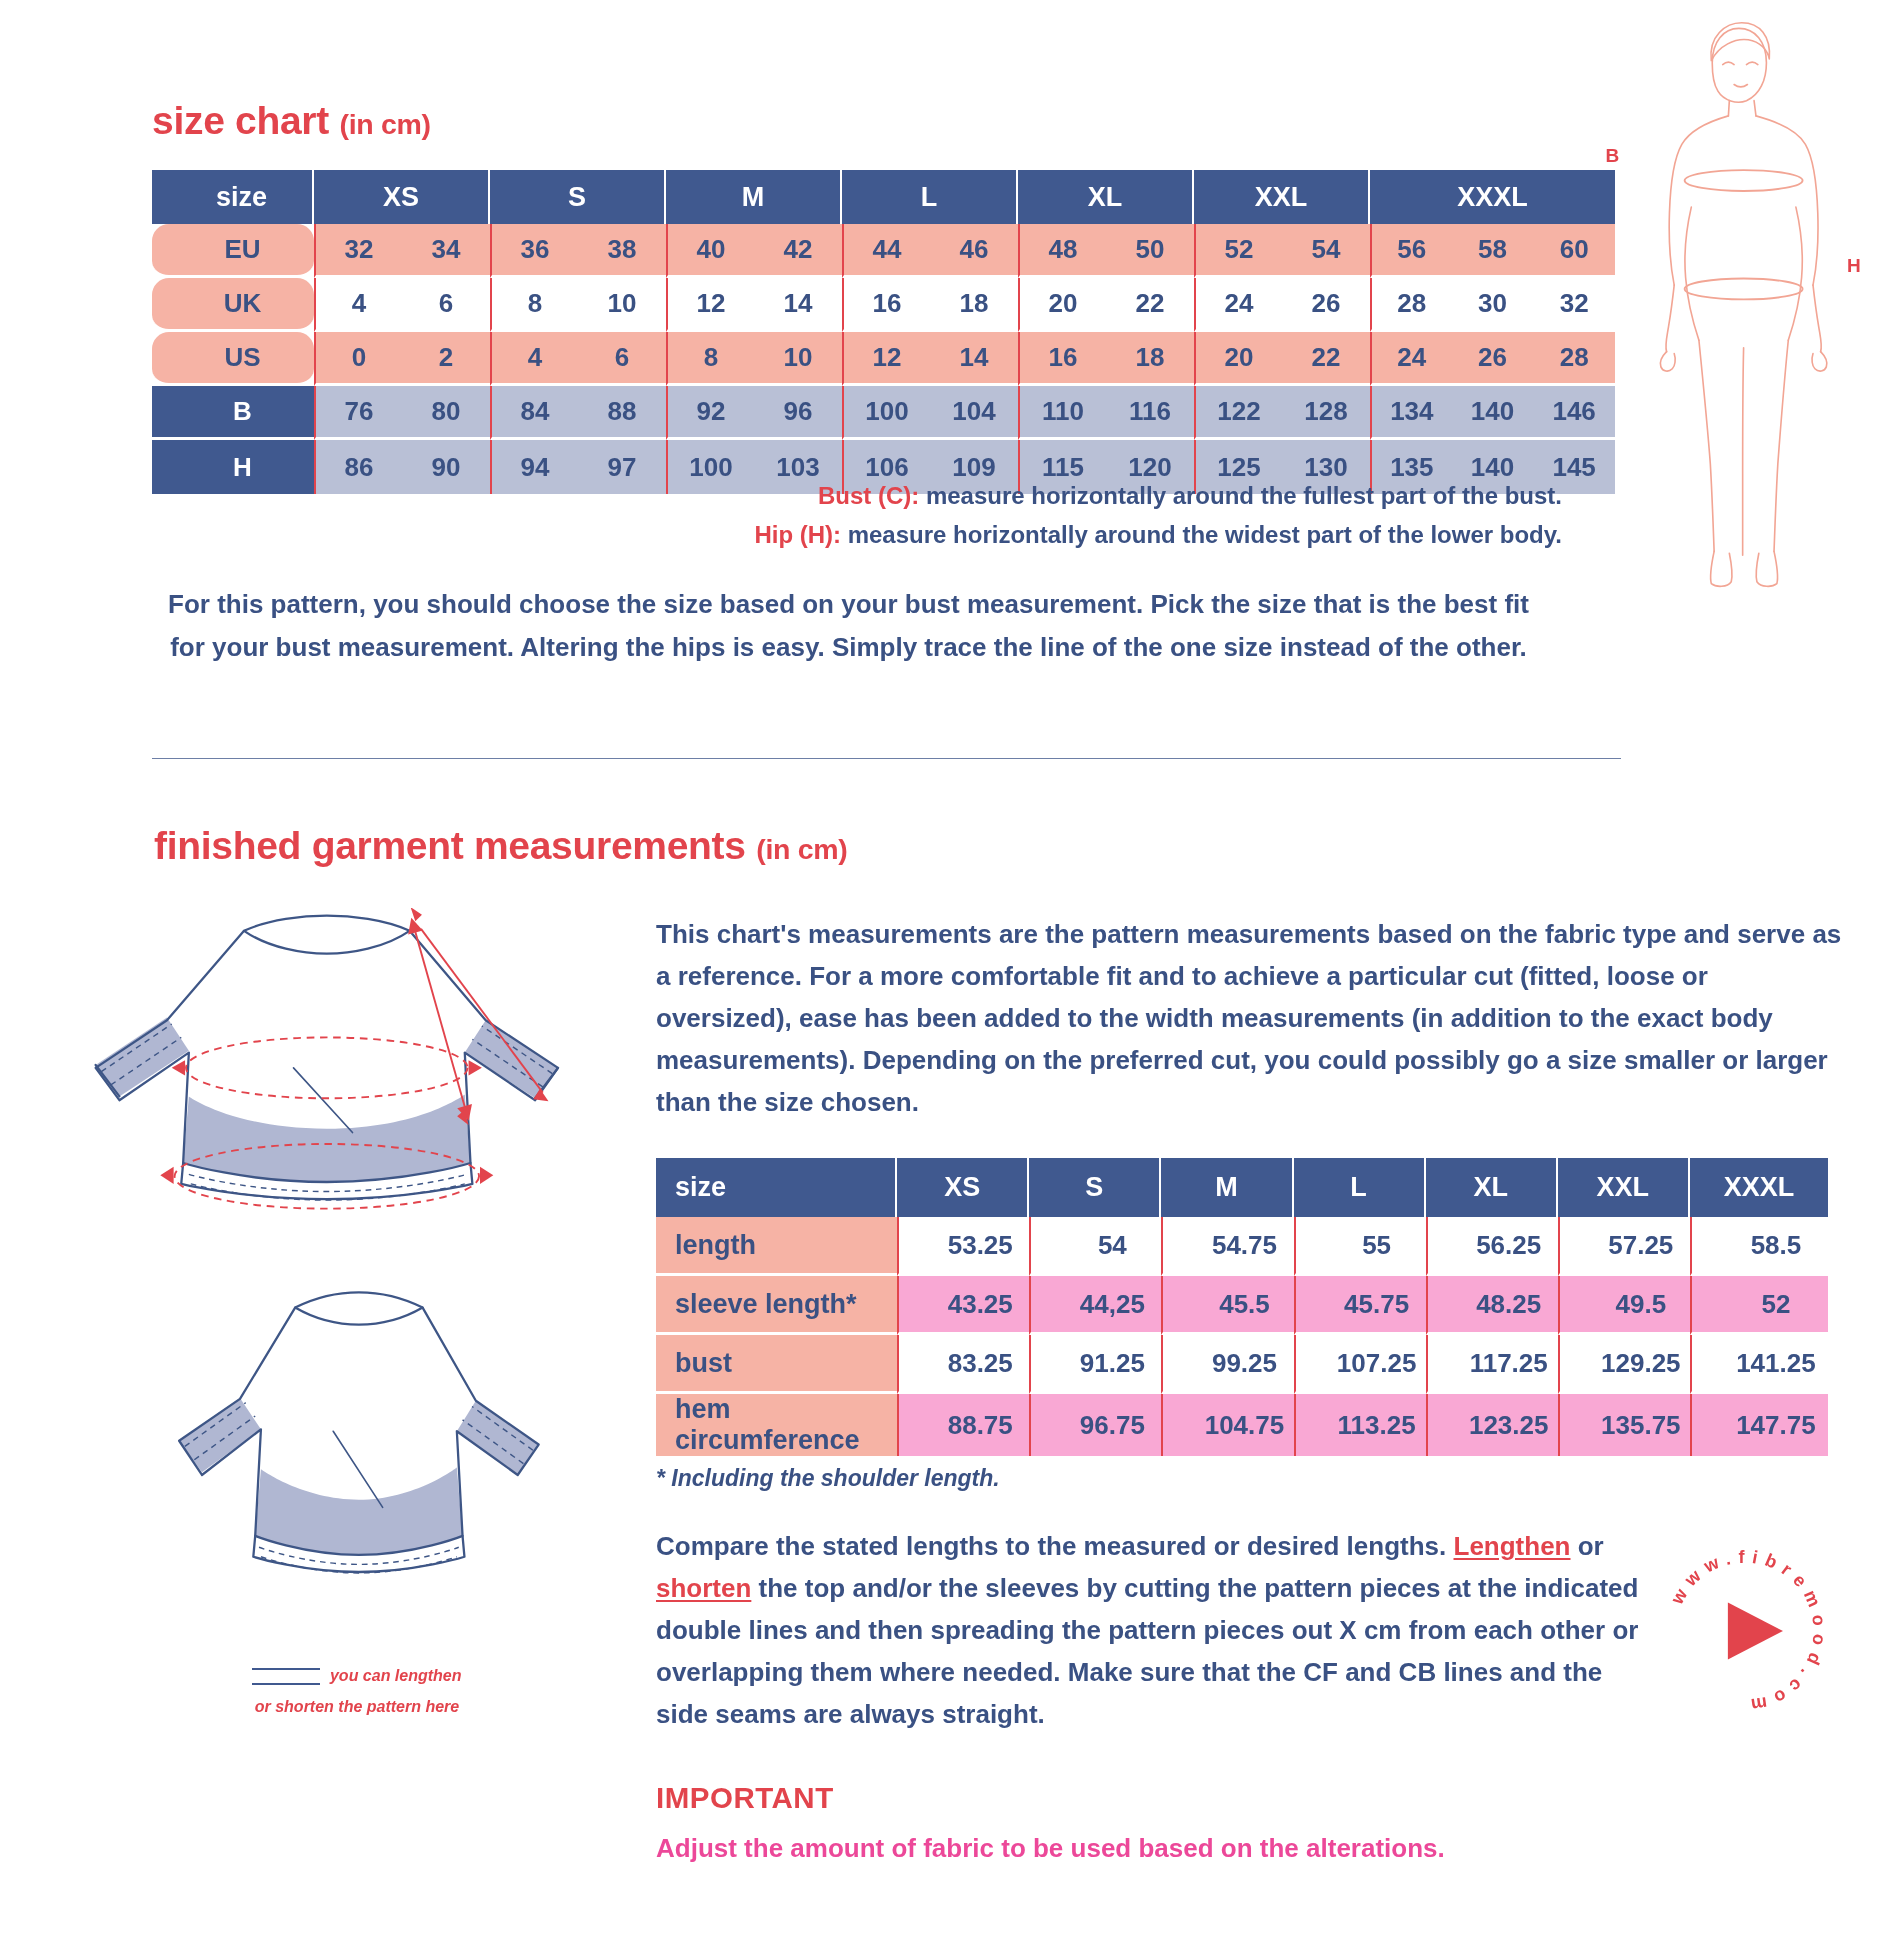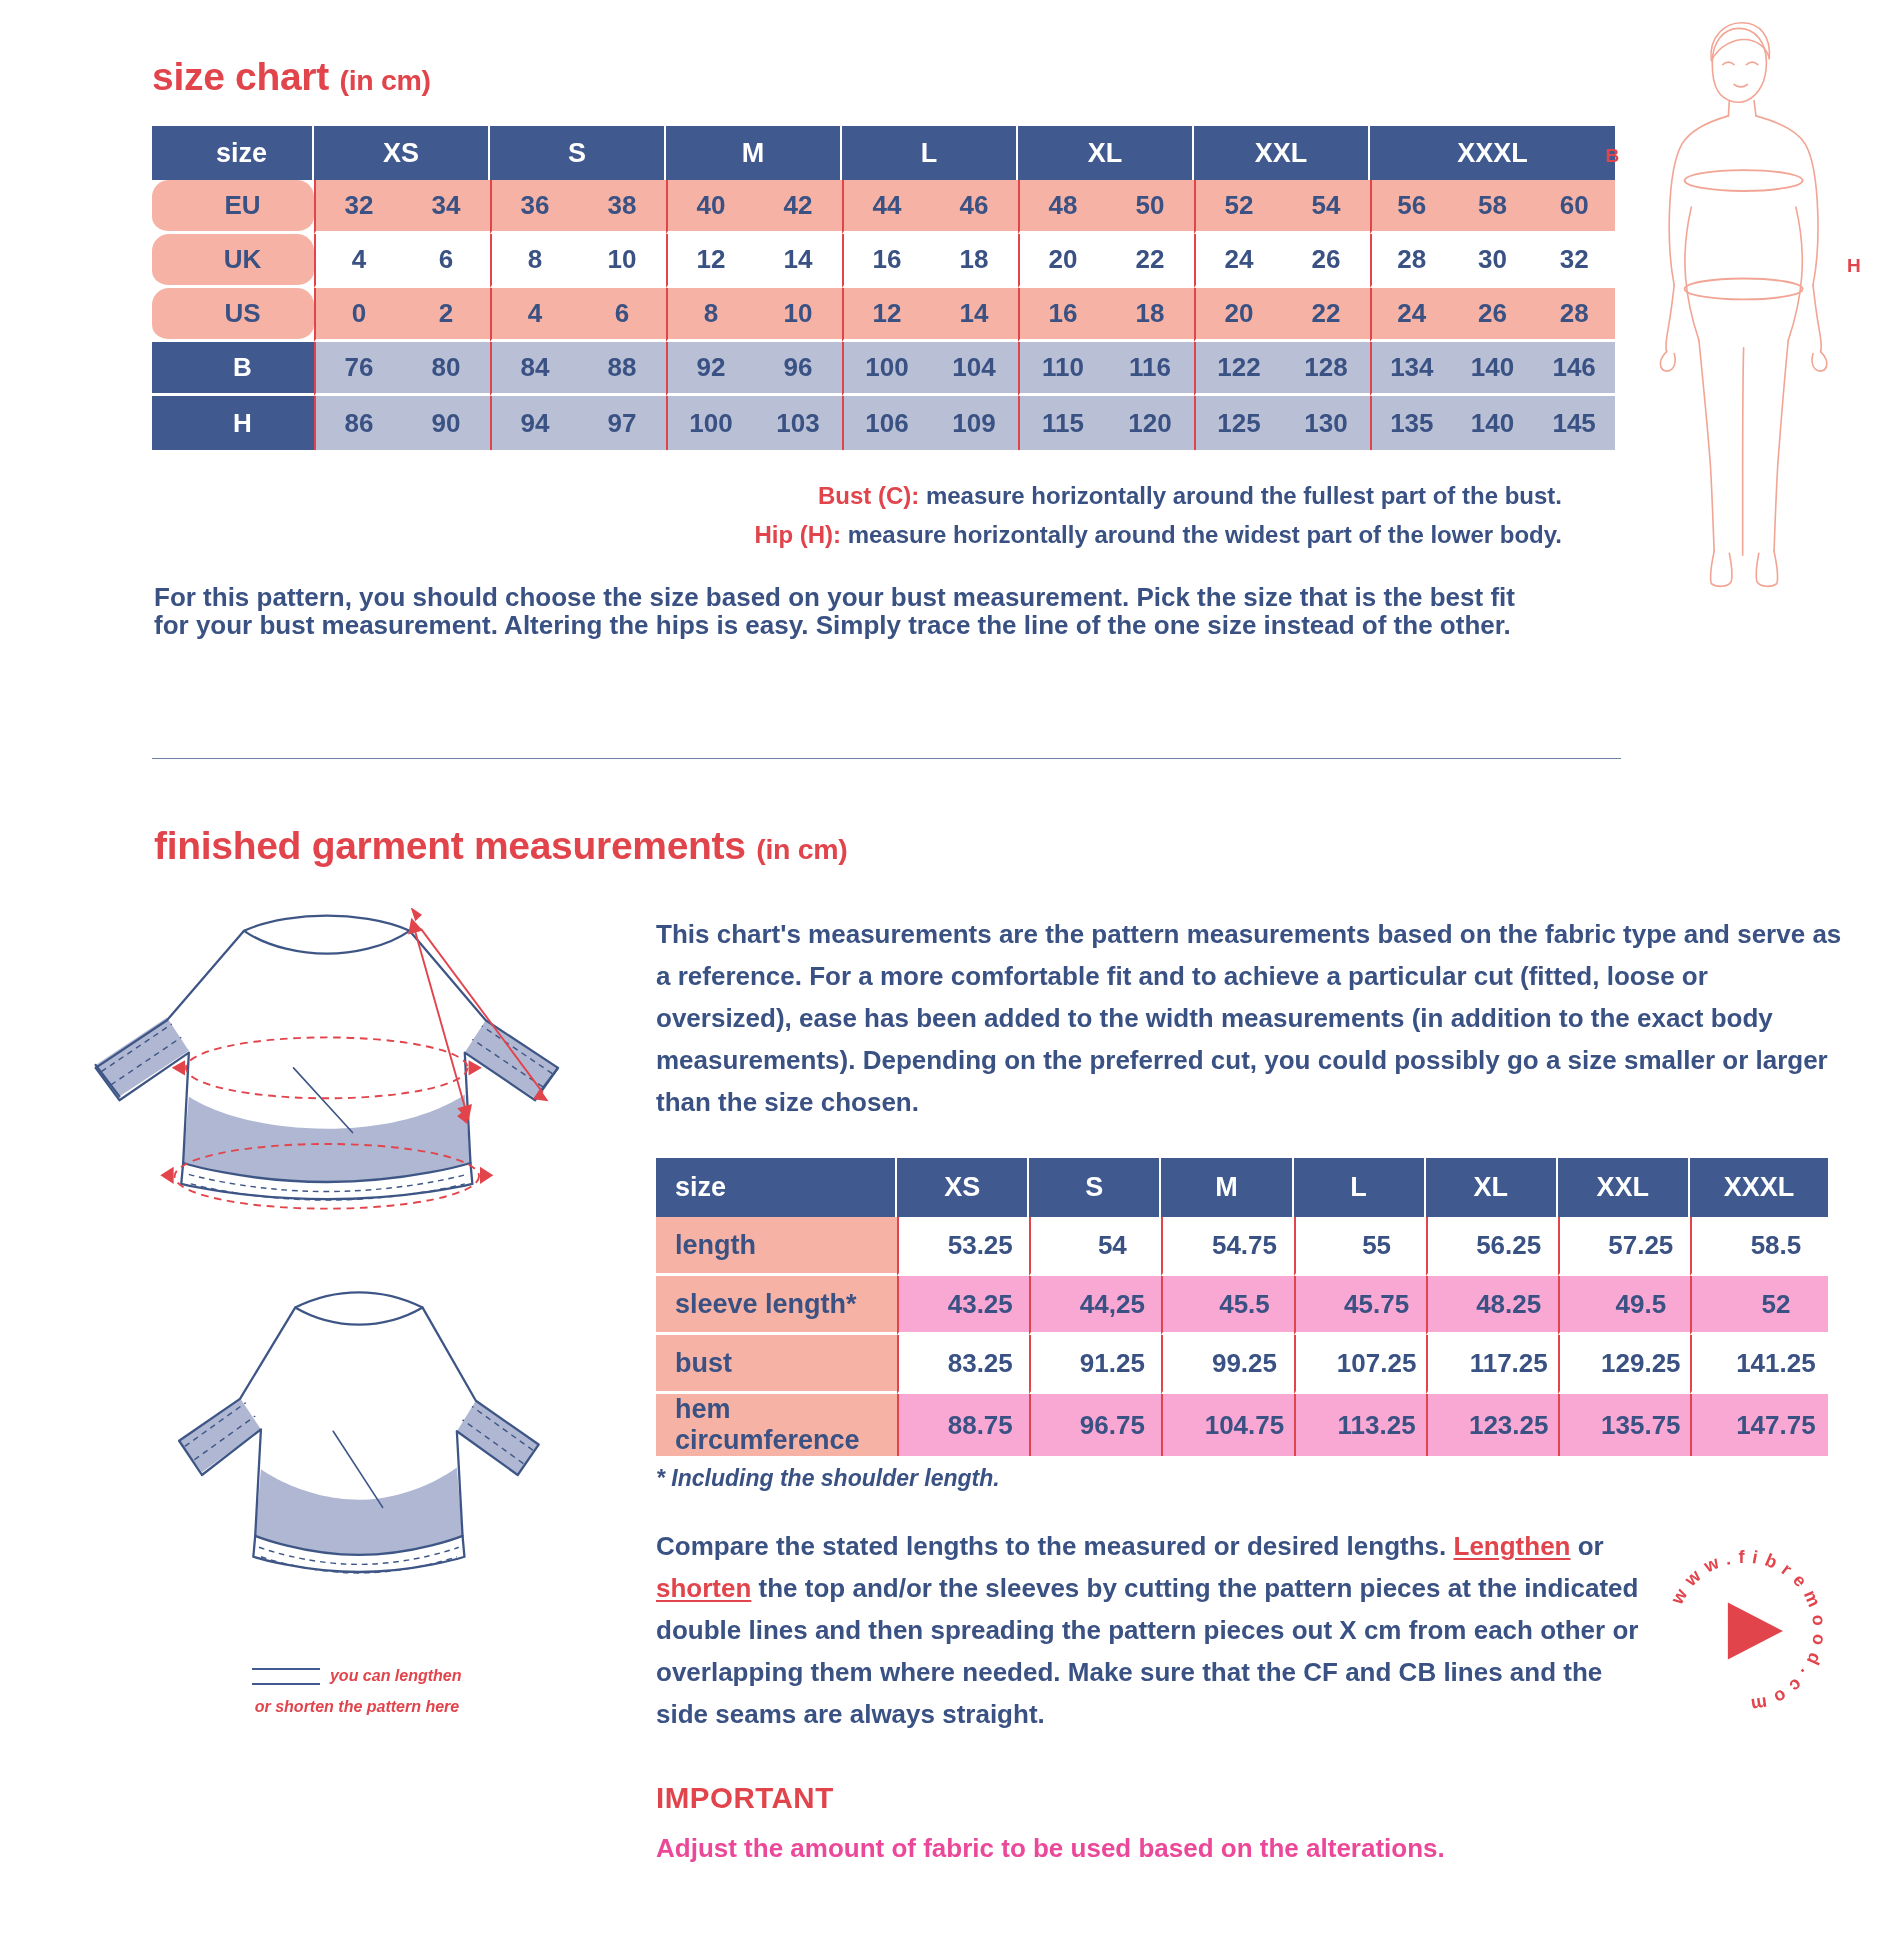--- a/index.html
+++ b/index.html
@@ -30,21 +30,21 @@
     font-weight: bold;
   }
 
   
   #size-chart-wrap {
     position: absolute;
     left: 152px;
     top: 55px;
     width: 1398px;
   }
-  #size-chart-title { margin-bottom: 27px; }
+  #size-chart-title { margin-bottom: 27px; margin-top: 44px; }
 
   table.sz {
     border-collapse: separate;
     border-spacing: 0;
     width: 1391px;
     table-layout: fixed;
   }
   table.sz td, table.sz th {
     padding: 0;
     margin: 0;
@@ -97,22 +97,23 @@
     text-align: right;
   }
   #measure-notes .key { color: #e2444c; }
   #para-choose {
     position: absolute;
     left: 154px;
     top: 583px;
     width: 1389px;
     font-size: 26px;
     font-weight: bold;
-    line-height: 28px;
-    color: #3a5183;
+    line-height: 43px;
+    color: #3a5183;
+    text-align: center;
   }
 
   hr.divider {
     position: absolute;
     left: 152px;
     top: 758px;
     width: 1469px;
     height: 0;
     border: none;
     border-top: 1.9px solid #6d7fa6;

